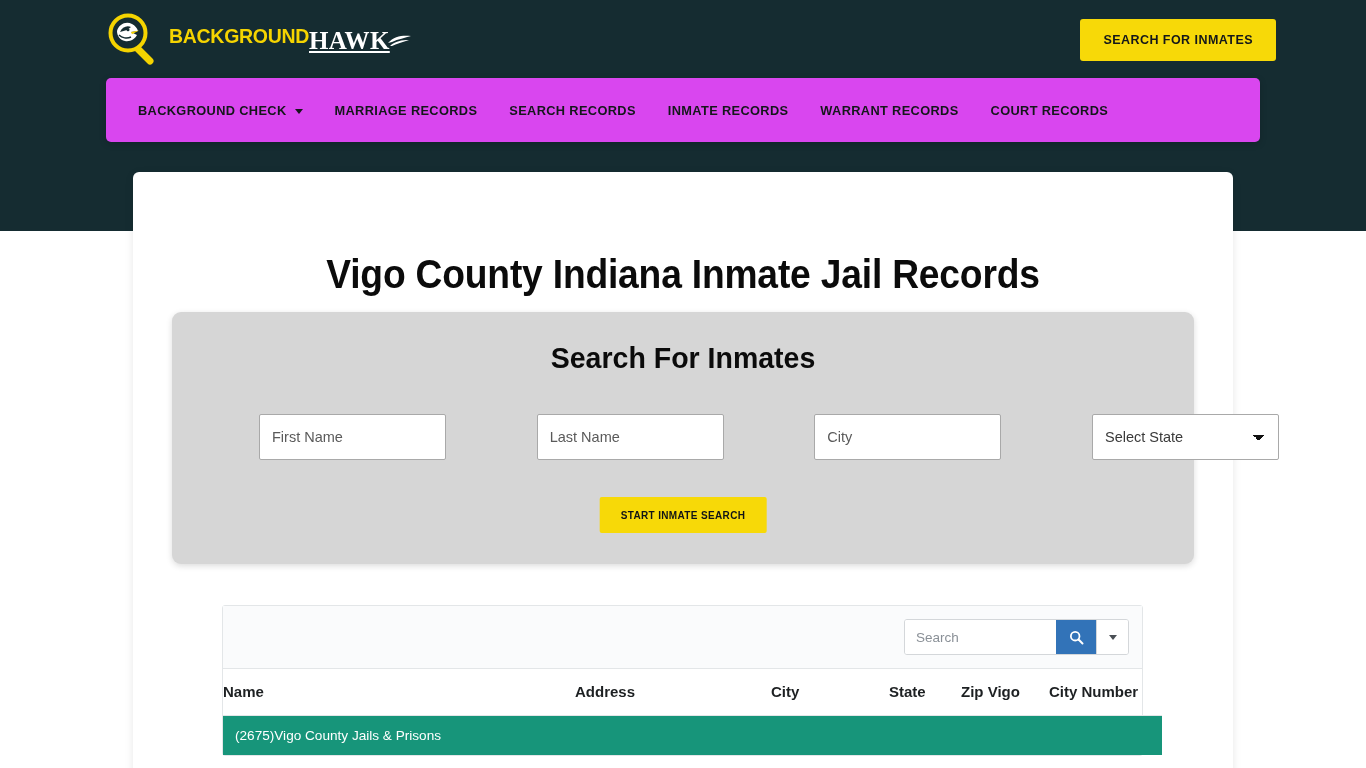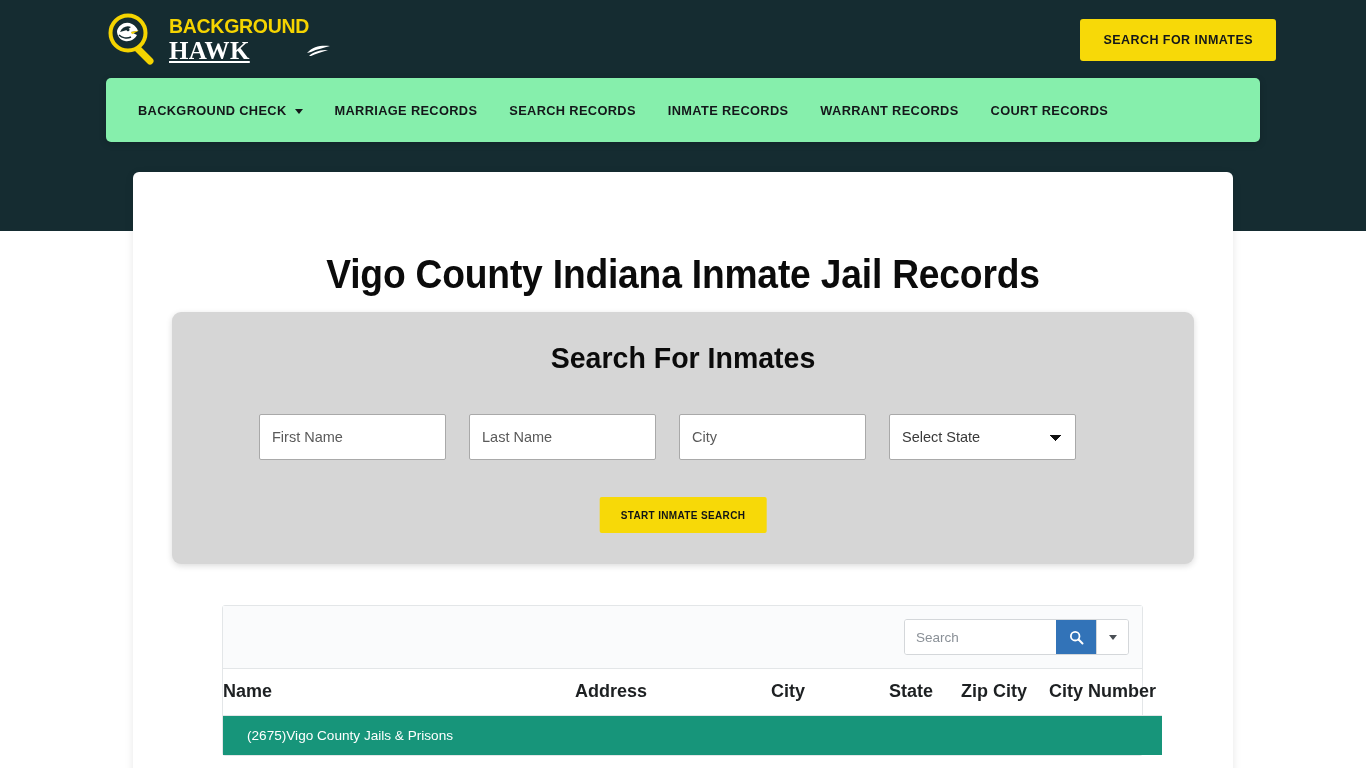--- a/index.html
+++ b/index.html
@@ -40,21 +40,21 @@
     align-items: center;
     gap: 7px;
   }
   .logo-mark {
     position: relative;
     width: 56px; height: 56px;
     flex: 0 0 56px;
   }
   .logo-text {
     display: flex;
-    flex-direction: column;
+    flex-direction: row;
     justify-content: center;
     line-height: 1;
     padding-top: 2px;
   }
   .logo-line1 {
     font-family: "Liberation Sans", sans-serif;
     font-weight: bold;
     font-size: 19.5px;
     letter-spacing: -0.3px;
     color: #f5d400;
@@ -92,21 +92,21 @@
     align-items: center;
     justify-content: center;
     white-space: nowrap;
   }
 
   
   .nav-card {
     position: absolute;
     left: 106px; top: 78px;
     width: 1154px; height: 64px;
-    background: #86efac;
+    background: #d946ef;
     border-radius: 5px;
     box-shadow: 0 2px 7px rgba(0,0,0,0.18);
     display: flex;
     align-items: center;
     padding-left: 32px;
   }
   .nav-item {
     font-family: "Liberation Sans", sans-serif;
     font-weight: bold;
     font-size: 12.8px;
@@ -167,21 +167,21 @@
     text-align: center;
     font-family: "Liberation Sans Narrow", "Liberation Sans", sans-serif;
     font-weight: bold;
     font-size: 30px;
     color: #0b0b0b;
     transform: scaleX(0.95);
   }
   .field-row {
     position: absolute;
     left: 87px; top: 102px;
-    width: 817px; height: 46px;
+    width: 1020px; height: 46px;
     display: flex;
     justify-content: space-between;
   }
   .form-field {
     width: 187px; height: 46px;
     background: #ffffff;
     border: 1px solid #a9a9a9;
     border-radius: 2px;
     padding: 0 12px;
     font-family: "Liberation Sans", sans-serif;
@@ -287,21 +287,21 @@
 
   table.results {
     width: 100%;
     border-collapse: collapse;
     table-layout: fixed;
   }
   table.results thead th {
     height: 46px;
     font-family: "Liberation Sans", sans-serif;
     font-weight: bold;
-    font-size: 18px;
+    font-size: 15px;
     color: #1d2022;
     text-align: left;
     border-bottom: 1px solid #e3e6e8;
     padding: 0;
     vertical-align: middle;
   }
   th.c-name   { width: 352px; padding-left: 34px; }
   th.c-addr   { width: 196px; }
   th.c-city   { width: 118px; }
   th.c-state  { width: 72px; }
@@ -311,21 +311,21 @@
   tr.result-row td {
     height: 40px;
     background: #17957a;
     color: #ffffff;
     font-family: "Liberation Sans", sans-serif;
     font-size: 13.6px;
     padding: 0;
     vertical-align: middle;
     border: 0;
   }
-  tr.result-row td.c-name { padding-left: 24px; }
+  tr.result-row td.c-name { padding-left: 12px; }
 </style>
 </head>
 <body>
 
 <div id="page">
 
   <div class="hero-band"></div>
 
   <div class="topbar">
 
@@ -416,21 +416,21 @@
         </div>
       </div>
 
       <table class="results">
         <thead>
           <tr>
             <th class="c-name">Name</th>
             <th class="c-addr">Address</th>
             <th class="c-city">City</th>
             <th class="c-state">State</th>
-            <th class="c-zip">Zip City</th>
+            <th class="c-zip">Zip Vigo</th>
             <th class="c-phone">City Number</th>
           </tr>
         </thead>
         <tbody>
           <tr class="result-row">
             <td class="c-name">(2675)Vigo County Jails &amp; Prisons</td>
             <td class="c-addr"></td>
             <td class="c-city"></td>
             <td class="c-state"></td>
             <td class="c-zip"></td>

